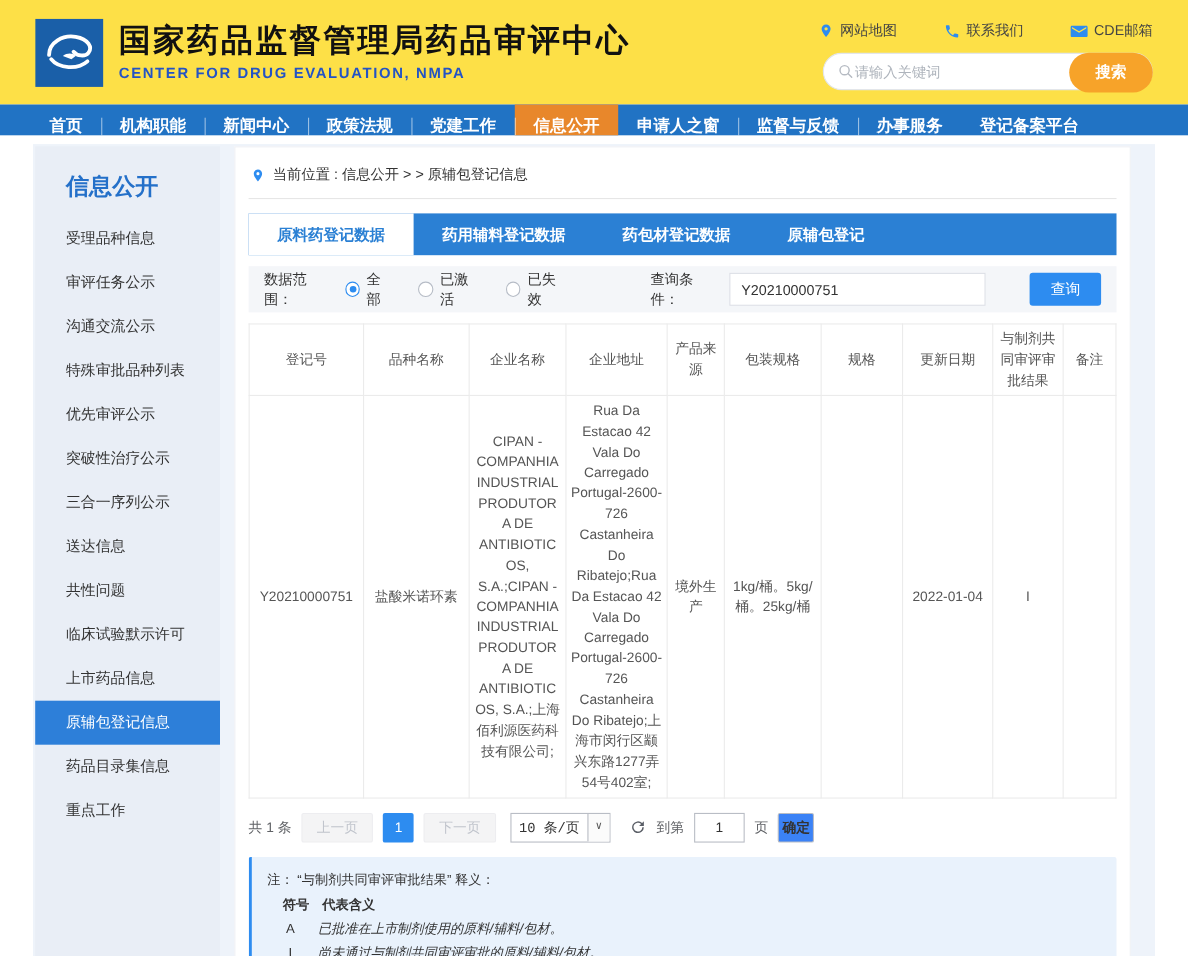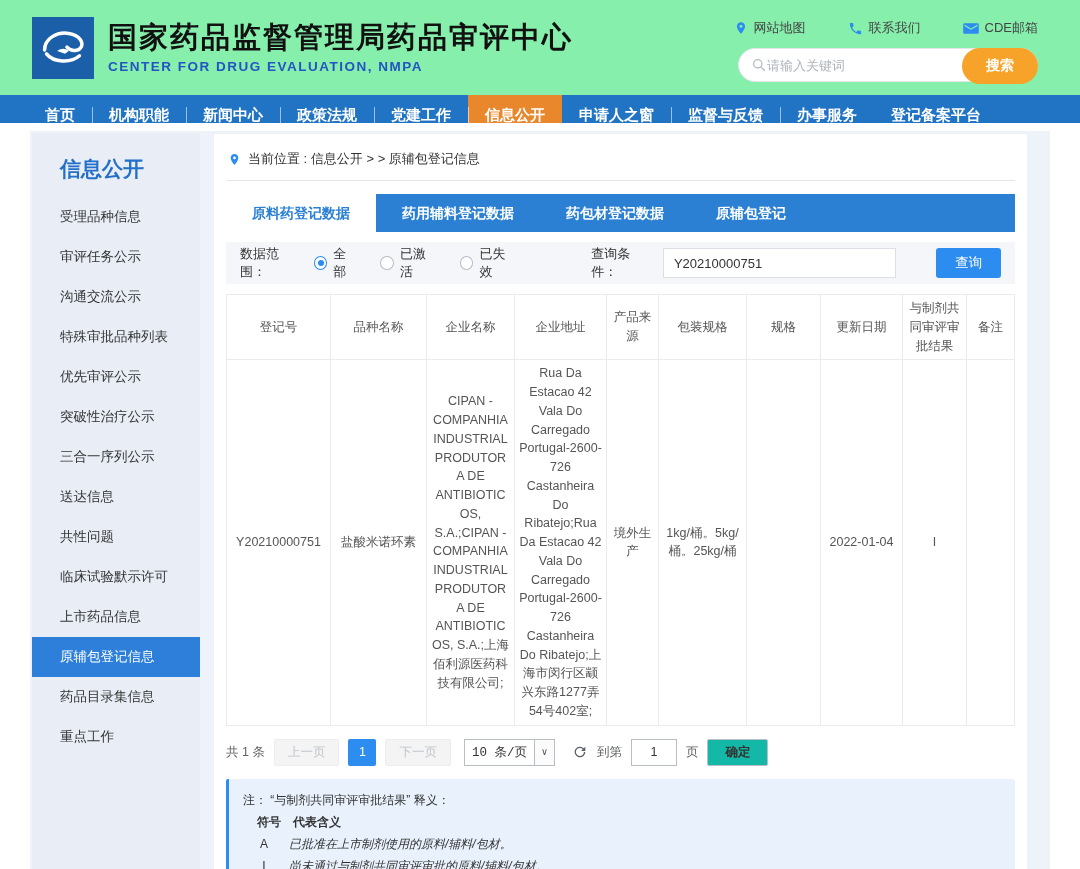--- a/index.html
+++ b/index.html
@@ -4,21 +4,21 @@
 <style>
   * { box-sizing: border-box; margin: 0; padding: 0; }
   html,body { width:1080px; height:869px; }
   body {
     font-family: "Liberation Sans", "DejaVu Sans", sans-serif;
     background:#ffffff; color:#333; overflow:hidden;
   }
   .page { width:1080px; height:869px; position:relative; background:#fff; }
 
   
-  .header { height:95px; display:flex; align-items:center; justify-content:space-between; padding:0 42px 0 32px; background:#86efac; }
+  .header { height:95px; display:flex; align-items:center; justify-content:space-between; padding:0 32px 0 32px; background:#fde047; }
   .brand { display:flex; align-items:center; gap:14px; }
   .logo { width:62px; height:62px; flex:0 0 auto; cursor:pointer; }
   .brand-text .cn { font-size:29px; font-weight:bold; color:#111; letter-spacing:2px; line-height:1.15; }
   .brand-text .en { font-size:13.5px; font-weight:bold; color:#2353c5; letter-spacing:1.5px; margin-top:4px; }
   .header-right { display:flex; flex-direction:column; align-items:flex-end; gap:11px; padding-top:6px; }
   .top-links { display:flex; gap:42px; }
   .top-link { display:flex; align-items:center; gap:6px; font-size:13px; color:#444; cursor:pointer; }
   .top-link svg { display:block; }
   .searchbar { display:flex; align-items:center; width:300px; height:34px; border:1px solid #e3e6ea; border-radius:18px; background:#fff; padding-left:12px; position:relative; }
   .searchbar input { border:none; outline:none; flex:1; font-size:13px; color:#333; background:transparent; font-family:inherit; }
@@ -63,21 +63,21 @@
   table.data td { height:270px; }
 
   .pager { display:flex; align-items:center; margin-top:13px; font-size:12.5px; color:#606266; gap:9px; }
   .pg-btn { height:27px; line-height:25px; padding:0 13px; background:#f4f4f5; color:#c0c4cc; border:1px solid #ededf0; border-radius:2px; cursor:pointer; }
   .pg-num { width:28px; height:27px; line-height:27px; text-align:center; background:#2d8cf0; color:#fff; border-radius:2px; cursor:pointer; }
   .pg-select { display:flex; align-items:center; height:27px; border:1px solid #b9bdc5; background:#fff; margin-left:4px; cursor:pointer;font-family:Liberation Mono, monospace; }
   .pg-select .txt { padding:0 7px; color:#333; }
   .pg-select .caret { width:20px; height:25px; border-left:1px solid #b9bdc5; display:flex; align-items:center; justify-content:center; color:#555; font-size:10px; background:#fbfbfb; }
   .refresh { margin-left:8px; cursor:pointer; display:flex; align-items:center; }
   .goto-input { width:46px; height:27px; border:1px solid #b9bdc5; text-align:center; font-size:12.5px; color:#333; outline:none; font-family:inherit; }
-  .confirm-btn { height:27px; padding:0 17px; background:#14b8a6; border:1px solid #b9bdc5; border-radius:2px; font-size:12.5px; font-weight:bold; color:#333; cursor:pointer; font-family:inherit; }
+  .confirm-btn { height:27px; padding:0 3px; background:#3b82f6; border:1px solid #b9bdc5; border-radius:2px; font-size:12.5px; font-weight:bold; color:#333; cursor:pointer; font-family:inherit; }
 
   .notebox { margin-top:13px; background:#e9f2fc; border-left:3px solid #2d8cf0; padding:10px 14px 12px; font-size:12px; color:#333; border-radius:2px; }
   .notebox .n-title { line-height:22px; }
   .notebox .n-head { font-weight:bold; line-height:22px; padding-left:14px; display:flex; gap:12px; }
   .note-row { display:flex; line-height:22px; }
   .note-row .sym { width:26px; text-align:center; margin-left:8px; }
   .note-row .mean { margin-left:12px;font-style:italic; }
 </style>
 </head>
 <body>

